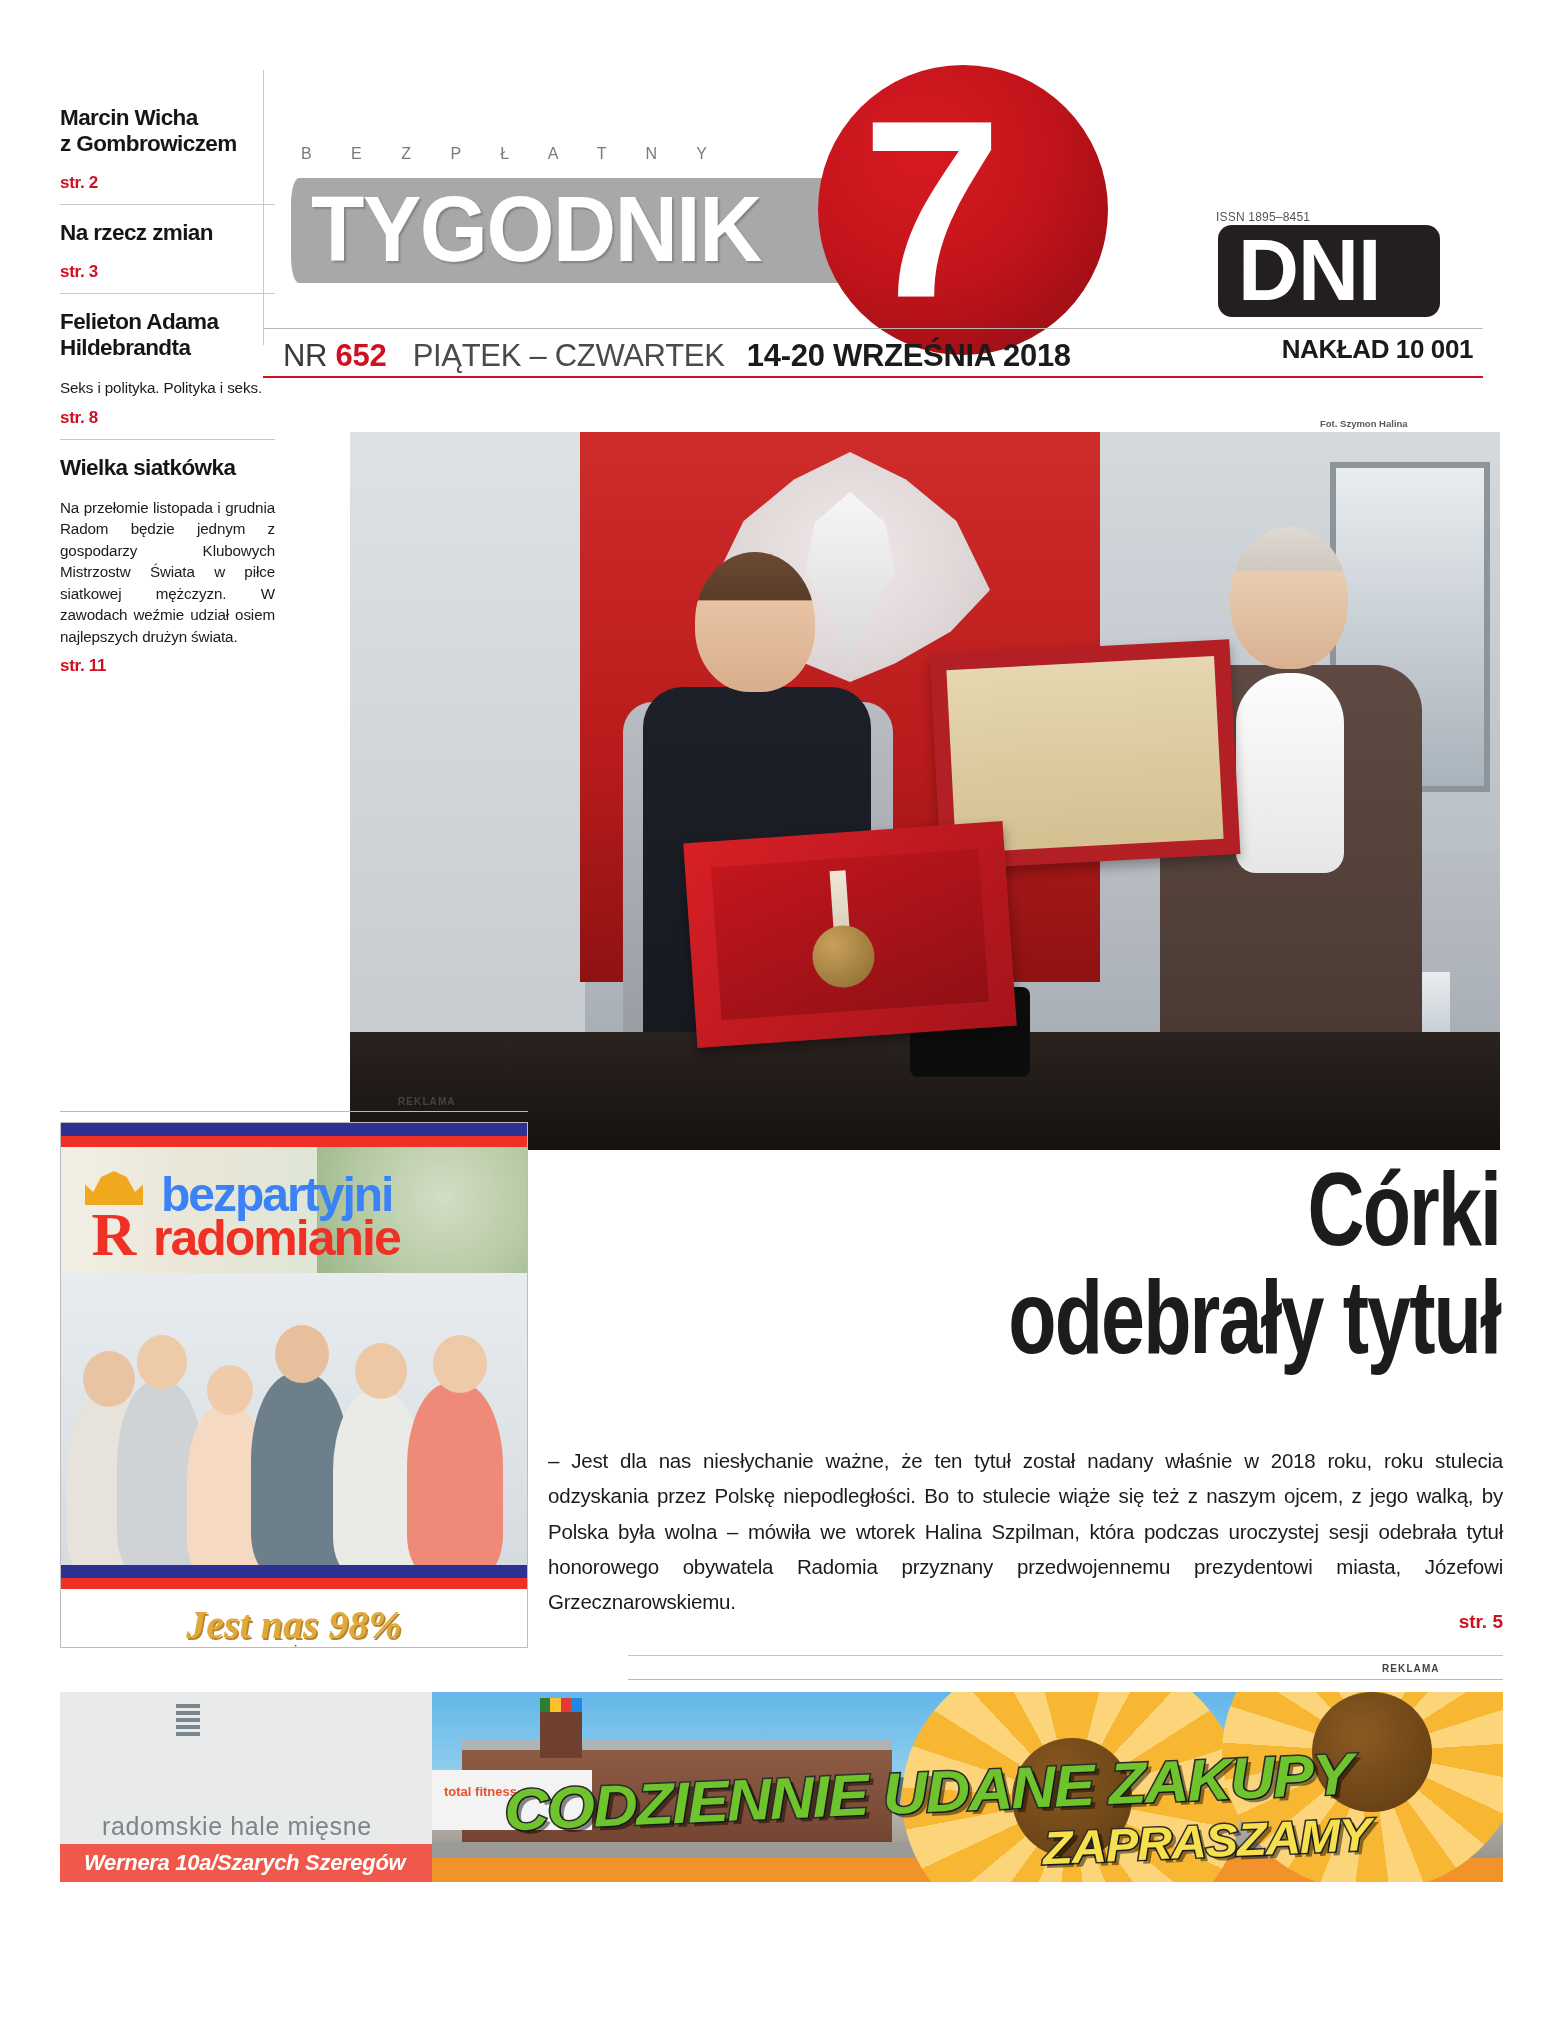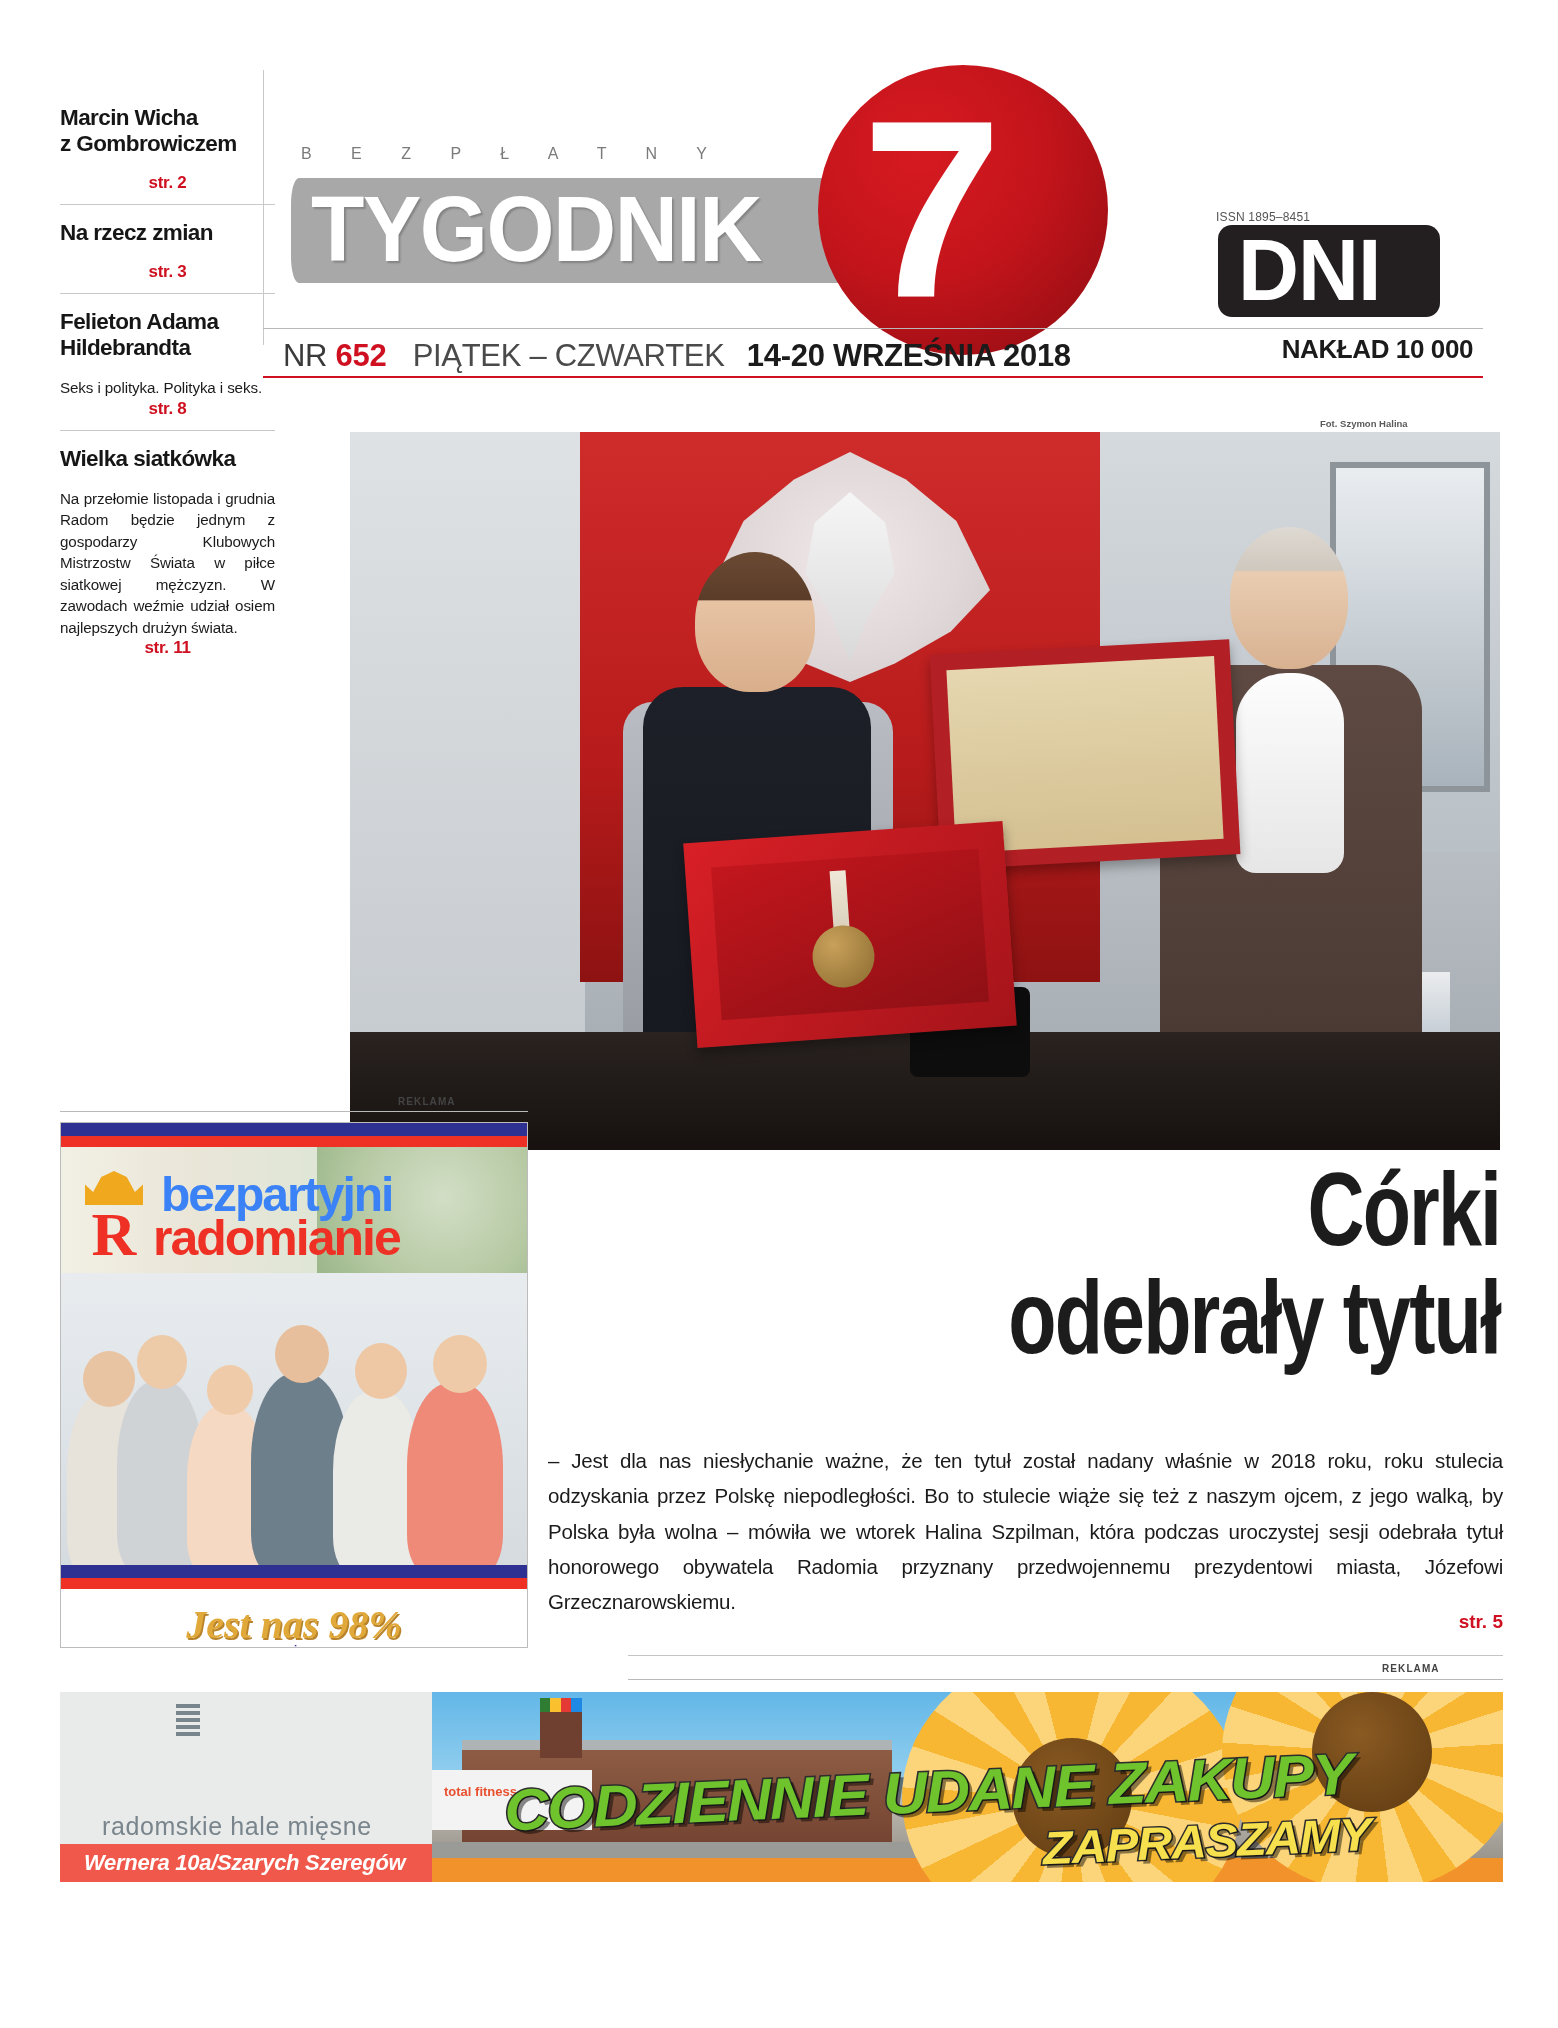--- a/index.html
+++ b/index.html
@@ -18,22 +18,22 @@
   .side-item { margin-bottom: 4px; }
   .side-title {
     font-weight: bold; font-size: 22.5px; line-height: 1.16;
     letter-spacing: -0.6px; color: #161616; margin-bottom: 16px;
   }
   .side-body {
     font-size: 15.2px; line-height: 1.41; color: #1b1b1b;
     text-align: justify; letter-spacing: -0.12px;
   }
   .side-page {
-    text-align: center; color: #cf1020; font-weight: bold;
-    font-size: 17px; letter-spacing: -0.3px;
+    text-align: left; color: #cf1020; font-weight: bold;
+    font-size: 17px; margin-top: 9px; letter-spacing: -0.3px;
   }
   .side-rule { border: 0; border-top: 1px solid #c9c9c9; margin: 11px 0 15px 0; }
 
   
   .masthead {
     position: absolute; left: 263px; top: 60px; width: 1220px; height: 292px;
   }
   .mh-vline {
     position: absolute; left: 0; top: 10px; width: 1px; height: 275px;
     background: #c9c9c9;
@@ -425,21 +425,21 @@
     <div class="dni-word">DNI</div>
 
     <div class="mh-rule-top"></div>
 
     <div class="issueline">
       <span class="lab">NR</span>
       <span class="num">652</span>
       <span class="dow">PIĄTEK – CZWARTEK</span>
       <span class="dt">14-20 WRZEŚNIA 2018</span>
     </div>
-    <div class="naklad">NAKŁAD 10 000</div>
+    <div class="naklad">NAKŁAD 10 001</div>
 
     <div class="mh-rule-bot"></div>
   </div>
 
   <div class="photo-credit">Fot. Szymon Halina</div>
 
   <div class="hero-photo">
     <div class="hp-bg"></div>
     <div class="hp-wall-l"></div>
     <div class="hp-wall-r"></div>

